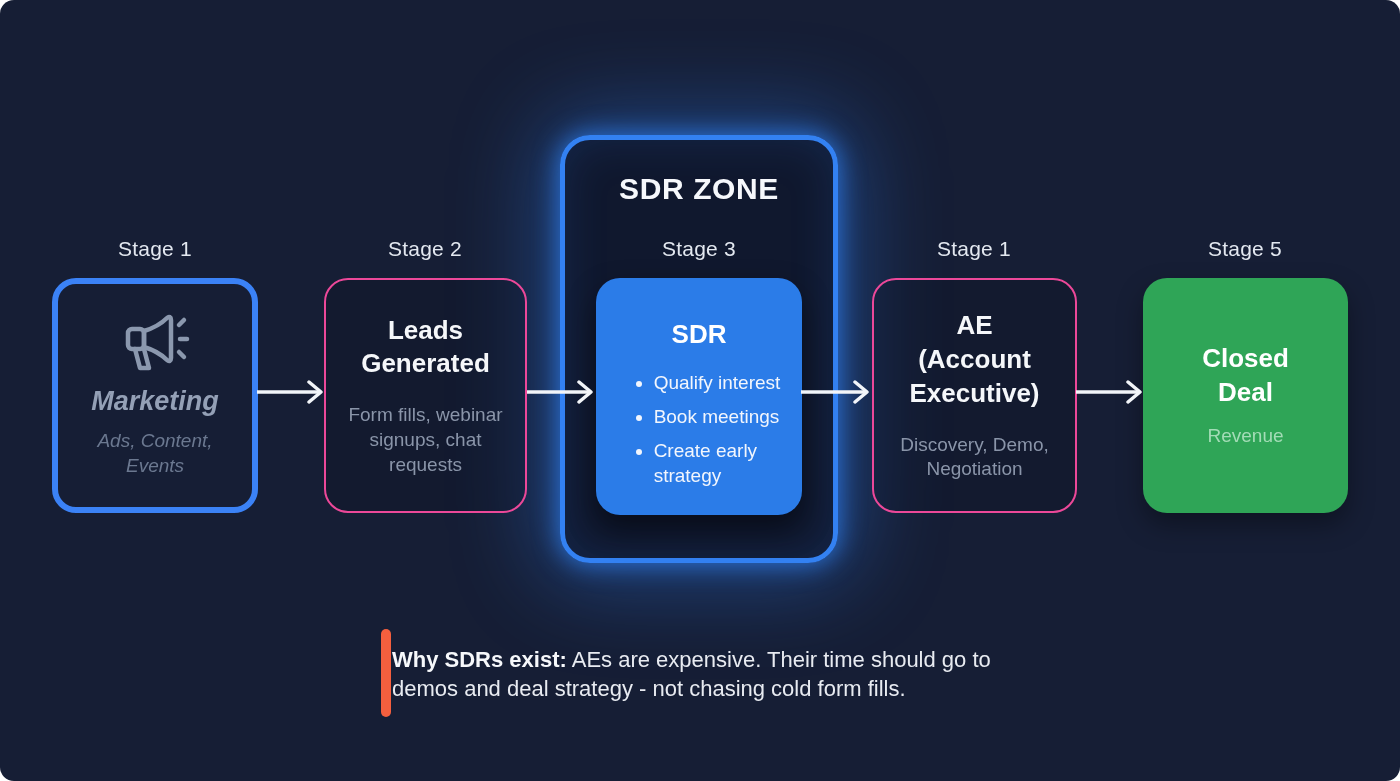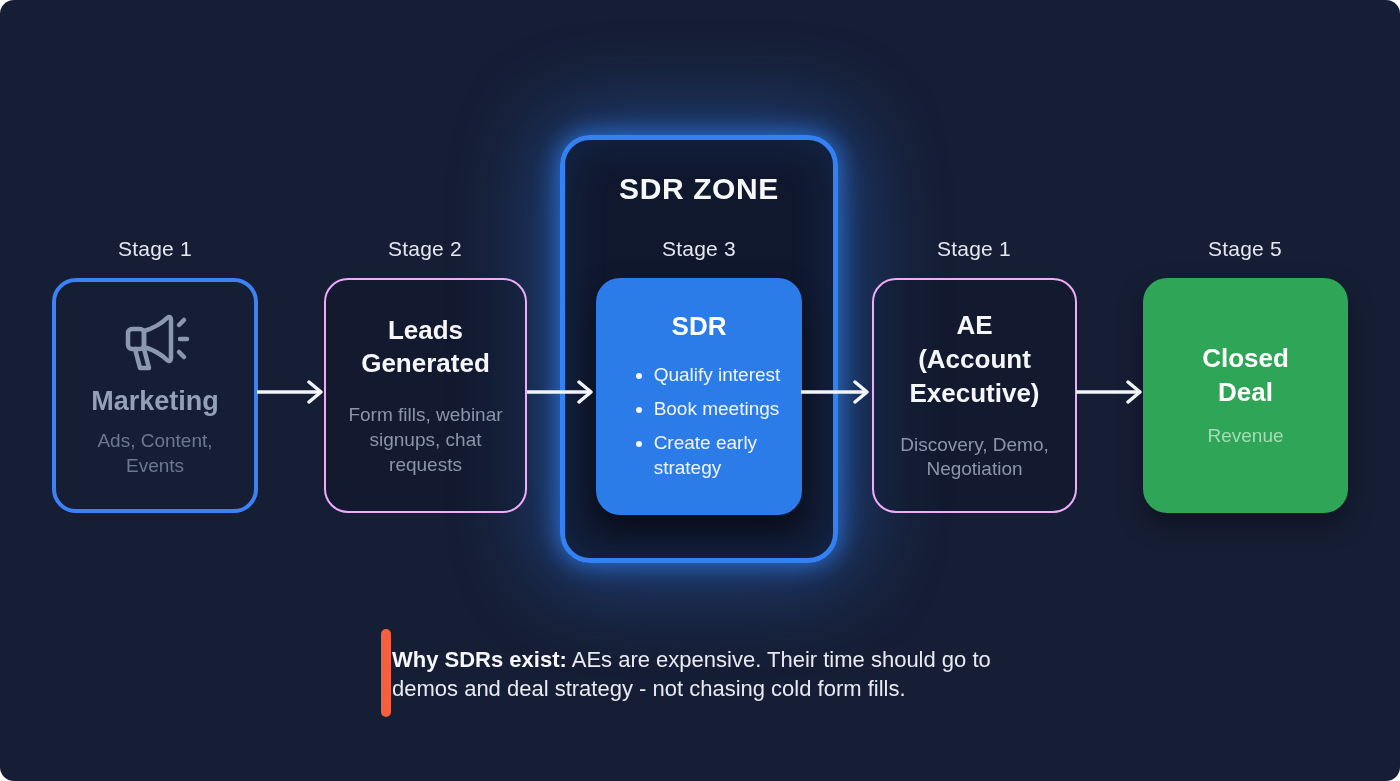--- a/index.html
+++ b/index.html
@@ -15,33 +15,33 @@
   }
   
   .card{
     position:absolute;top:278px;height:235px;border-radius:24px;
     box-sizing:border-box;display:flex;flex-direction:column;
     align-items:center;justify-content:center;text-align:center;
   }
   .card .title{font-weight:bold;font-size:26px;line-height:1.3;white-space:pre-line;}
   .card .subtitle{font-size:19px;line-height:1.3;margin-top:10px;}
   
-  .card.muted{border:4px solid #3b82f6;background:transparent;}
+  .card.muted{border:6px solid #3b82f6;background:transparent;font-style:italic;}
   .card.muted .title{color:#94a0b6;font-size:27px;}
   .card.muted .subtitle{color:#6b7890;}
   .megaphone{margin-bottom:8px;}
   
-  .card.outline{border:2px solid #f0abfc;background:rgba(10,16,32,.25);gap:12px;}
+  .card.outline{border:2px solid #ec4899;background:rgba(10,16,32,.25);gap:12px;}
   .card.outline .title{color:#f5f7fa;}
   .card.outline .subtitle{color:#8a95a9;}
   
   .card.blue{
     background:#2b7ce8;border:none;height:237px;
     box-shadow:0 14px 30px rgba(0,0,0,.45);
-    justify-content:flex-start;padding:24px 20px;
+    justify-content:flex-start;padding:32px 20px;
   }
   .card.blue .title{color:#ffffff;margin-top:8px;}
   .sdr-bullets{
     list-style:disc;text-align:left;color:#f2f6fd;font-size:19px;
     line-height:1.32;margin:18px 0 0 0;padding-left:36px;
   }
   .sdr-bullets li{margin-bottom:9px;}
   
   .card.green{background:#2fa557;border:none;box-shadow:0 12px 26px rgba(0,0,0,.35);}
   .card.green .title{color:#ffffff;}

